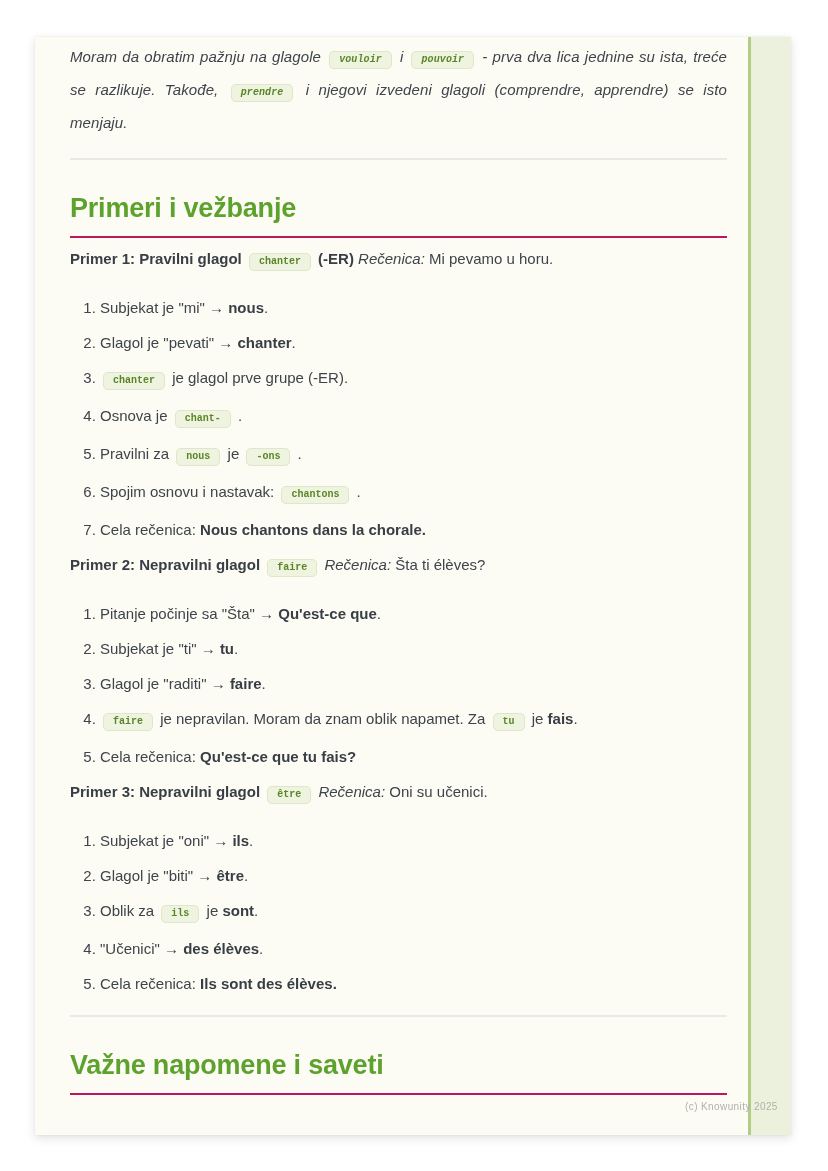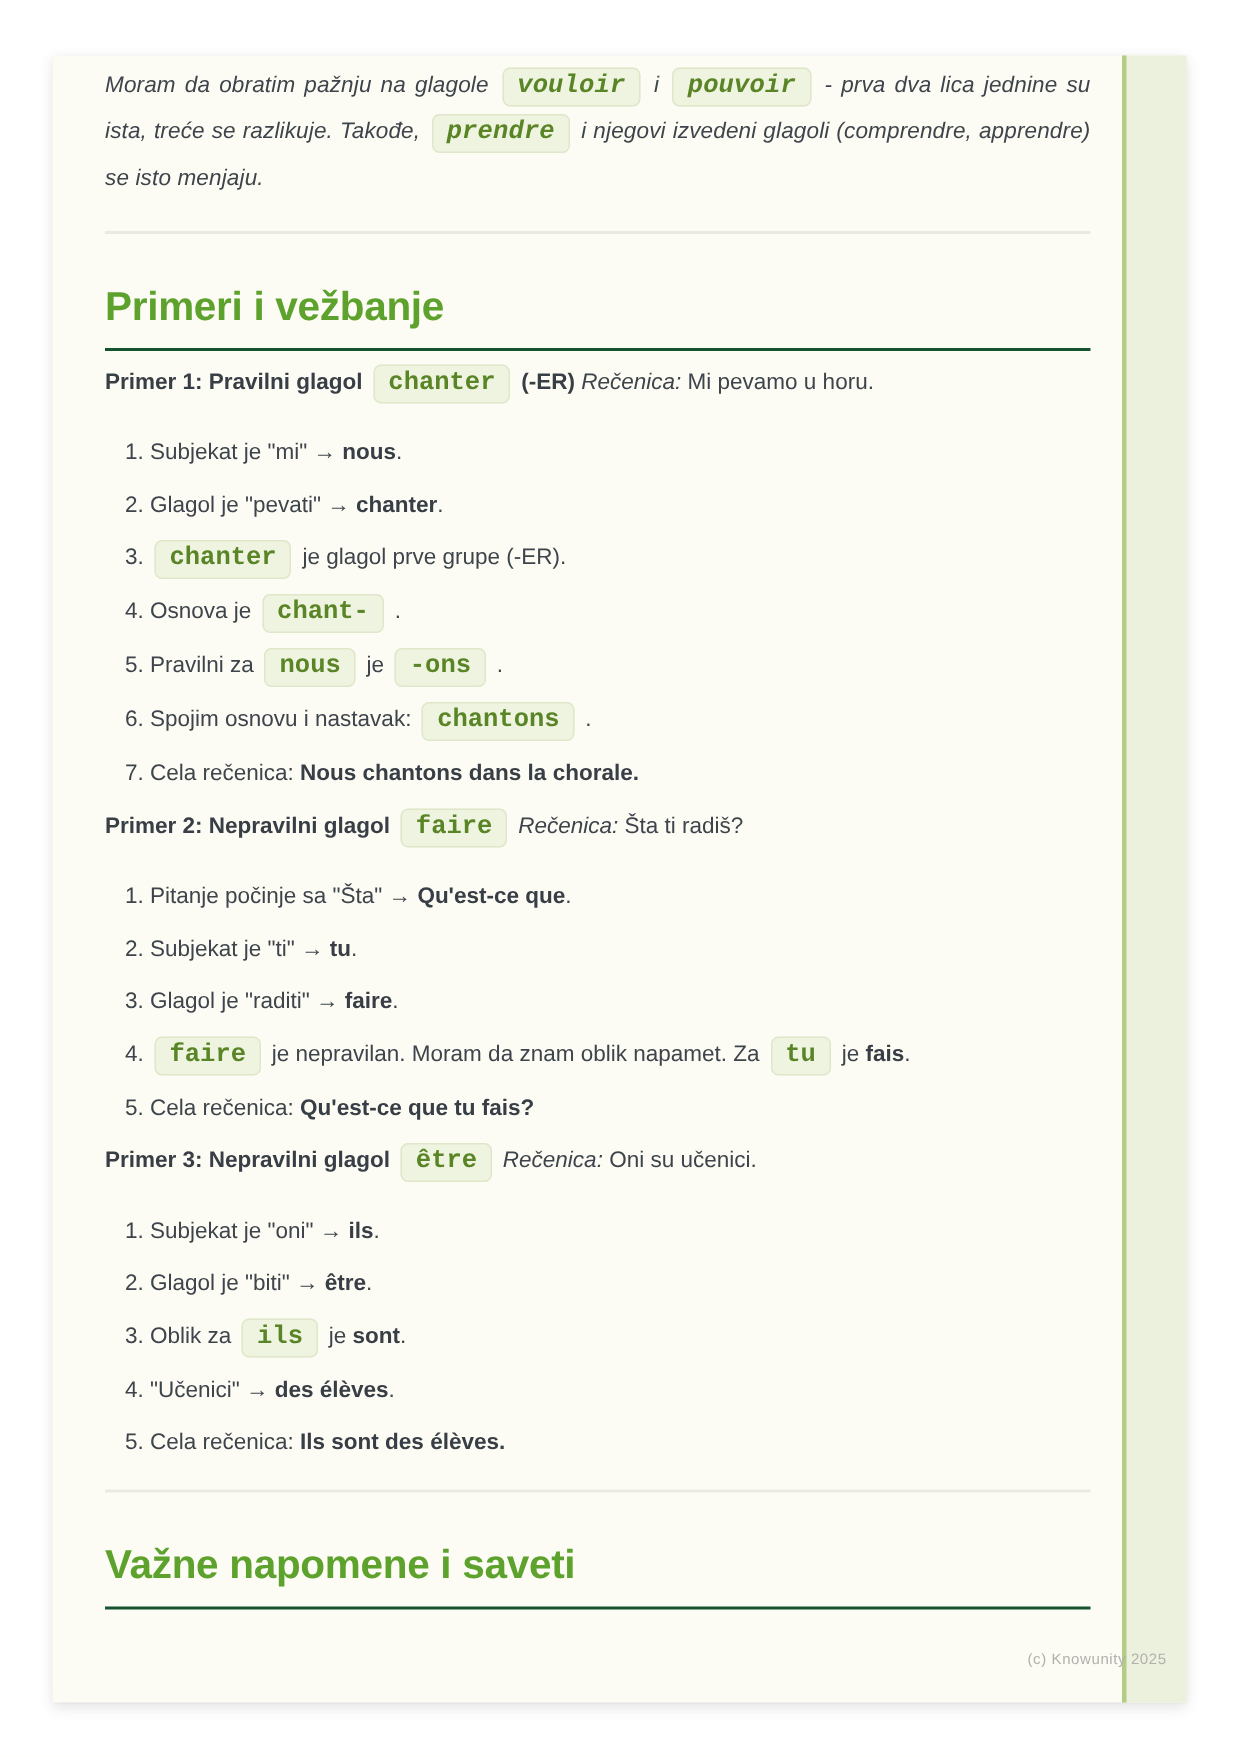--- a/index.html
+++ b/index.html
@@ -38,36 +38,36 @@
     letter-spacing: .1px;
   }
   hr.divider {
     border: none;
     border-top: 2px solid #ebe9e4;
     margin: 20px 0 0;
   }
   h2.section-title {
     margin: 32px 0 0;
     padding-bottom: 12px;
-    border-bottom: 2px solid #14532d;
+    border-bottom: 2px solid #be185d;
     color: #5ea22e;
     font-size: 27px;
     line-height: 32px;
     font-weight: 700;
     letter-spacing: -.2px;
   }
   p.lead { margin: 16px 0 11px; line-height: 22px; }
   p.example-label { margin: 10px 0 0; line-height: 22px; }
   strong { font-weight: 700; color: #383e45; }
   em { font-style: italic; }
   ol.steps { margin: 24px 0 4px; padding: 0 0 0 30px; }
   ol.steps li { margin-bottom: 13px; line-height: 22px; }
   code.badge {
     font-family: "Liberation Mono", monospace;
-    font-size: 17px;
+    font-size: 10px;
     font-weight: 700;
     color: #5a8526;
     background: #eff4e0;
     border: 1px solid #dfe7ca;
     border-radius: 5px;
     padding: 2px 9px 3px;
     margin: 0 3px;
     white-space: nowrap;
   }
   .intro code.badge { font-style: italic; }
@@ -97,21 +97,21 @@
     <ol class="steps">
         <li><span>Subjekat je "mi" → </span><strong>nous</strong><span>.</span></li>
         <li><span>Glagol je "pevati" → </span><strong>chanter</strong><span>.</span></li>
         <li><code class="badge">chanter</code><span> je glagol prve grupe (-ER).</span></li>
         <li><span>Osnova je </span><code class="badge">chant-</code><span> .</span></li>
         <li><span>Pravilni za </span><code class="badge">nous</code><span> je </span><code class="badge">-ons</code><span> .</span></li>
         <li><span>Spojim osnovu i nastavak: </span><code class="badge">chantons</code><span> .</span></li>
         <li><span>Cela rečenica: </span><strong>Nous chantons dans la chorale.</strong></li>
       </ol>
 
-    <p class="example-label"><strong>Primer 2: Nepravilni glagol </strong><code class="badge">faire</code><span> </span><em>Rečenica: </em><span>Šta ti radiš?</span></p>
+    <p class="example-label"><strong>Primer 2: Nepravilni glagol </strong><code class="badge">faire</code><span> </span><em>Rečenica: </em><span>Šta ti élèves?</span></p>
     <ol class="steps">
         <li><span>Pitanje počinje sa "Šta" → </span><strong>Qu'est-ce que</strong><span>.</span></li>
         <li><span>Subjekat je "ti" → </span><strong>tu</strong><span>.</span></li>
         <li><span>Glagol je "raditi" → </span><strong>faire</strong><span>.</span></li>
         <li><code class="badge">faire</code><span> je nepravilan. Moram da znam oblik napamet. Za </span><code class="badge">tu</code><span> je </span><strong>fais</strong><span>.</span></li>
         <li><span>Cela rečenica: </span><strong>Qu'est-ce que tu fais?</strong></li>
       </ol>
 
     <p class="example-label"><strong>Primer 3: Nepravilni glagol </strong><code class="badge">être</code><span> </span><em>Rečenica: </em><span>Oni su učenici.</span></p>
     <ol class="steps">

